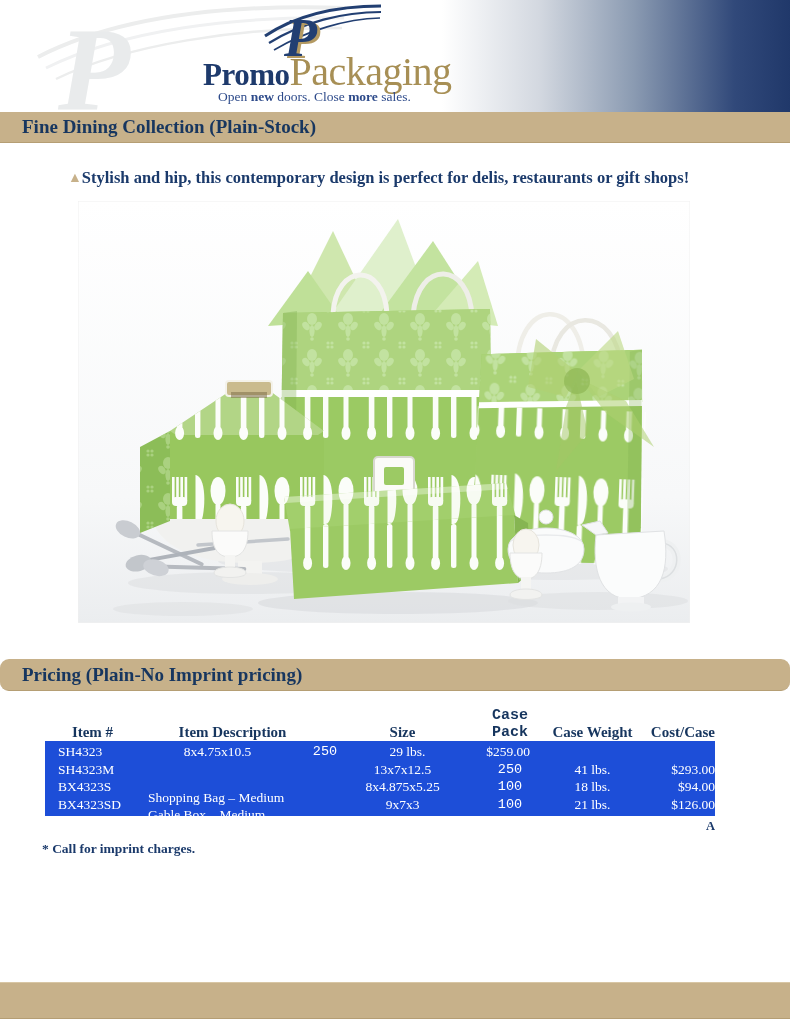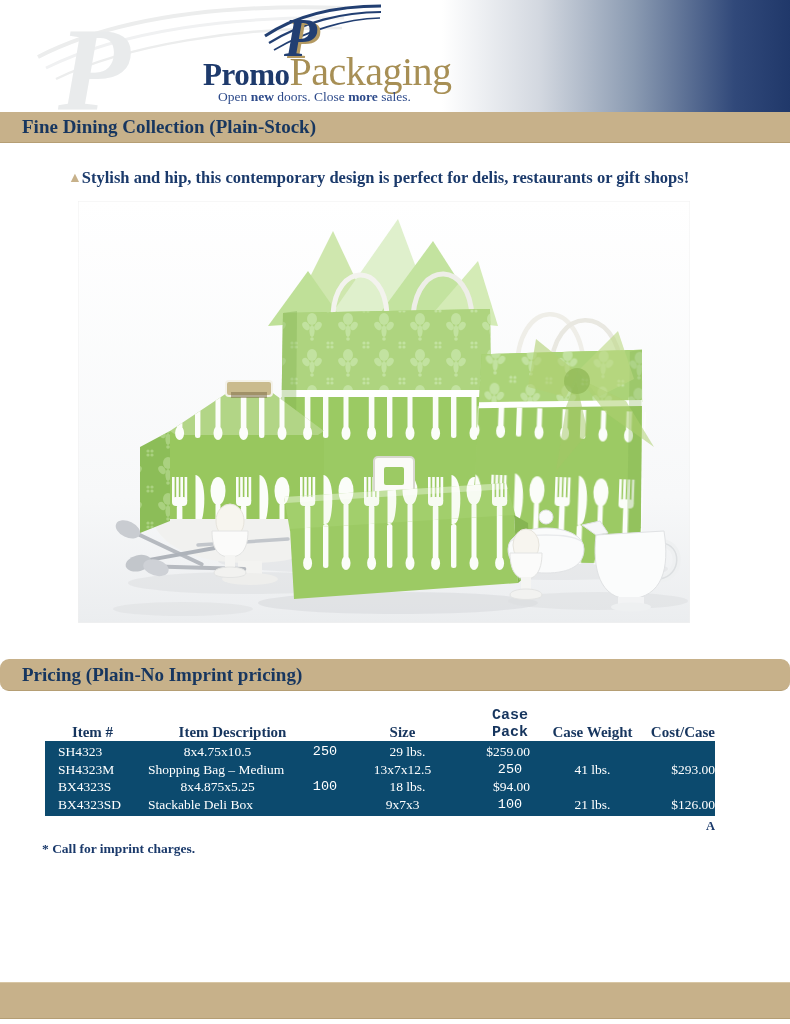--- a/index.html
+++ b/index.html
@@ -29,25 +29,25 @@
   }
   .bar.pricing-bar{height:31px;line-height:31px;margin-top:36px;border-radius:9px;}
   
   .intro{margin:25px 0 0 68px;font-size:16.5px;font-weight:bold;color:#1b3a6b;}
   .intro .tri{color:#c7b18a;font-size:14px;position:relative;top:-1px;}
   
   .photo{position:relative;margin:13px 0 0 78px;width:612px;height:422px;}
   
   .table-wrap{margin:28px 0 0 45px;width:670px;}
   .thead{display:flex;font-weight:bold;color:#16355e;font-size:15px;height:22px;align-items:flex-end;}
-  .tbody{background:#0c4a6e;color:#ffffff;font-size:13.5px;padding:2px 0 3px 0;}
+  .tbody{background:#1d4ed8;color:#ffffff;font-size:13.5px;padding:2px 0 3px 0;}
   .trow{display:flex;height:17.5px;line-height:17.5px;}
   .c{display:block;}
   .c1{width:95px;}  .thead .c1{text-align:center;}
-  .c2{width:185px;} .thead .c2{text-align:center;}
+  .c2{width:185px;margin-top:28px;} .thead .c2{text-align:center;}
   .c3{width:155px;text-align:center;}
   .c4{width:60px;text-align:center;font-family:Liberation Mono, monospace;}
   .c5{width:105px;text-align:center;}
   .c6{width:70px;text-align:right;}
   .tbody .c1{padding-left:13px;width:82px;}
   .tbody .c2{padding-left:8px;width:177px;}
   .marker{width:670px;margin:3px 0 0 45px;text-align:right;padding-right:6px;
           font-weight:bold;color:#1b3a6b;font-size:12.5px;}
   .footnote{margin:7px 0 0 42px;font-size:13.5px;font-weight:bold;color:#1b3a6b;}
   
@@ -286,20 +286,21 @@
         <span class="c c1">SH4323M</span>
         <span class="c c2">Shopping Bag – Medium</span>
         <span class="c c3">13x7x12.5</span>
         <span class="c c4">250</span>
         <span class="c c5">41 lbs.</span>
         <span class="c c6">$293.00</span>
       </div>
 
       <div class="trow">
         <span class="c c1">BX4323S</span>
+        <span class="c c2">Gable Box – Medium</span>
         <span class="c c3">8x4.875x5.25</span>
         <span class="c c4">100</span>
         <span class="c c5">18 lbs.</span>
         <span class="c c6">$94.00</span>
       </div>
 
       <div class="trow">
         <span class="c c1">BX4323SD</span>
         <span class="c c2">Stackable Deli Box</span>
         <span class="c c3">9x7x3</span>

